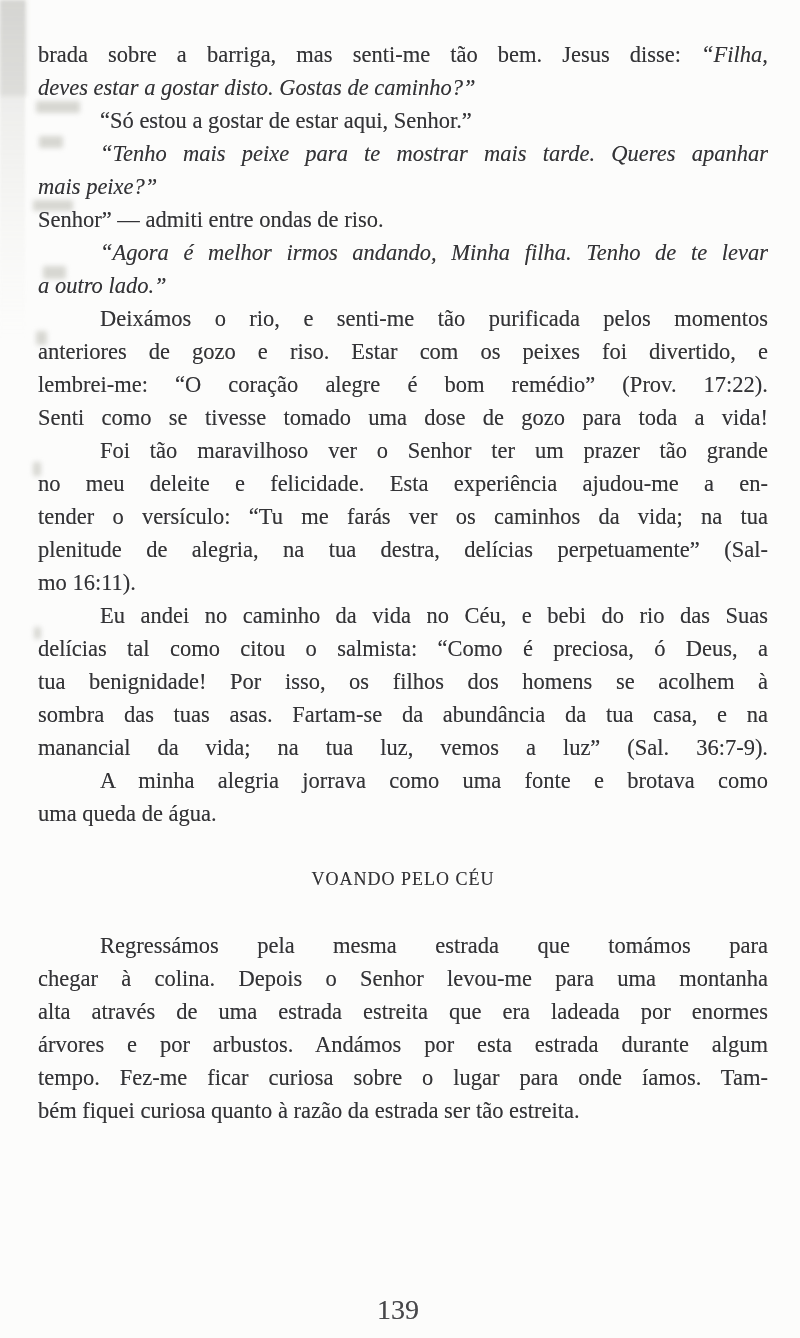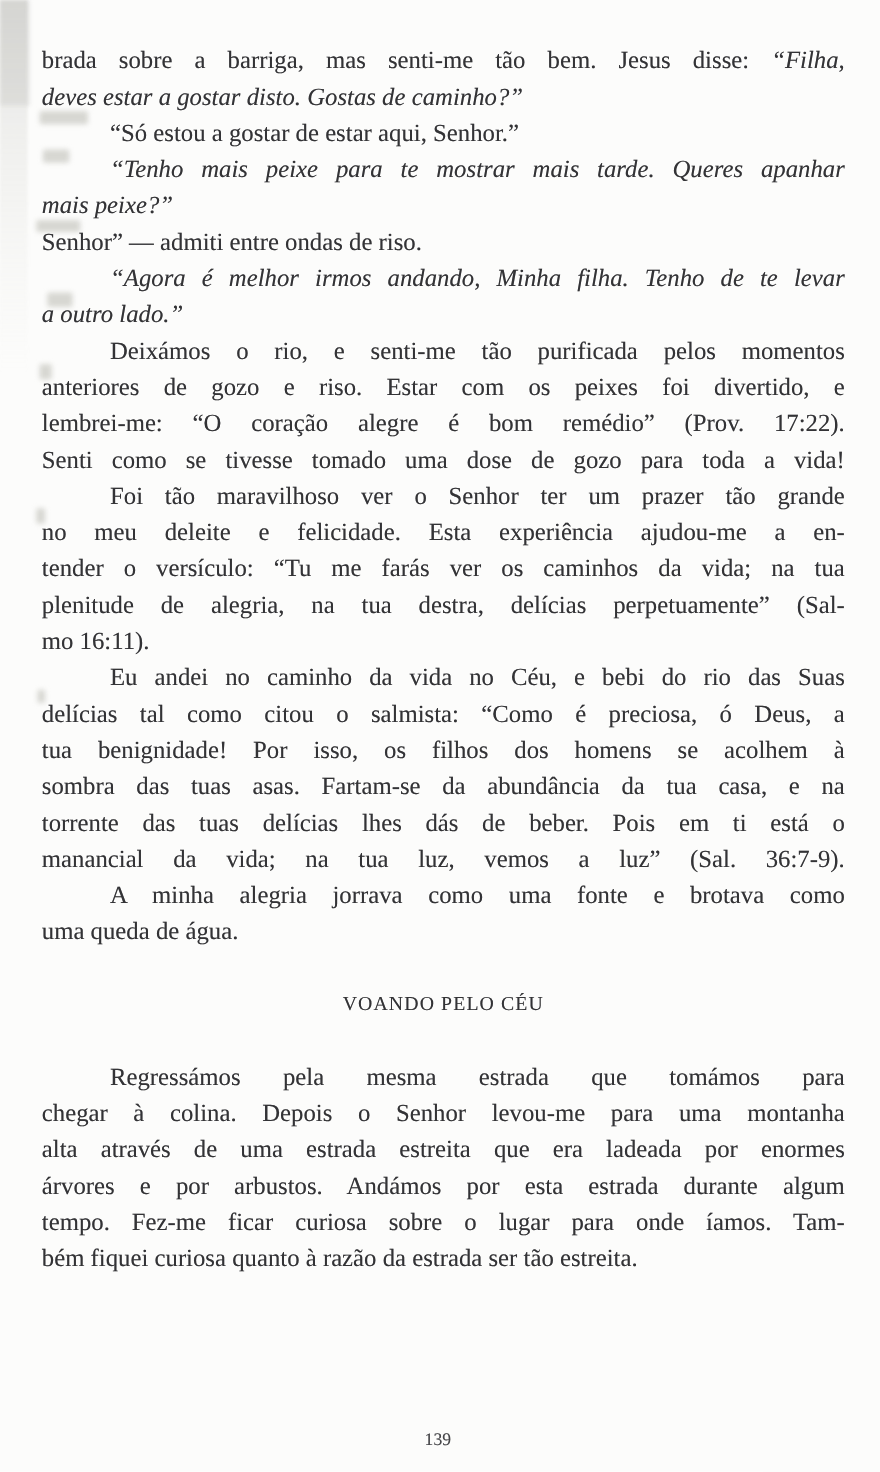--- a/index.html
+++ b/index.html
@@ -85,21 +85,21 @@
     font-size: 18px;
     letter-spacing: 1px;
   }
 
   .page-number {
     position: absolute;
     left: 0;
     top: 1293px;
     width: 796px;
     text-align: center;
-    font-size: 16px;
+    font-size: 28px;
     line-height: 33px;
     color: #47474a;
     text-shadow: 0 0 0.6px rgba(70,70,74,0.45);
   }
 </style>
 </head>
 <body>
 
 <div class="page">
   <div class="edge-corner"></div>
@@ -128,21 +128,20 @@
       <div class="line just"><span>Senti como se tivesse tomado uma dose de gozo para toda a vida!</span></div>
       <div class="line just indent"><span>Foi tão maravilhoso ver o Senhor ter um prazer tão grande</span></div>
       <div class="line just"><span>no meu deleite e felicidade. Esta experiência ajudou-me a en-</span></div>
       <div class="line just"><span>tender o versículo: “Tu me farás ver os caminhos da vida; na tua</span></div>
       <div class="line just"><span>plenitude de alegria, na tua destra, delícias perpetuamente” (Sal-</span></div>
       <div class="line left"><span>mo 16:11).</span></div>
       <div class="line just indent"><span>Eu andei no caminho da vida no Céu, e bebi do rio das Suas</span></div>
       <div class="line just"><span>delícias tal como citou o salmista: “Como é preciosa, ó Deus, a</span></div>
       <div class="line just"><span>tua benignidade! Por isso, os filhos dos homens se acolhem à</span></div>
       <div class="line just"><span>sombra das tuas asas. Fartam-se da abundância da tua casa, e na</span></div>
-      <div class="line just"><span>torrente das tuas delícias lhes dás de beber. Pois em ti está o</span></div>
       <div class="line just"><span>manancial da vida; na tua luz, vemos a luz” (Sal. 36:7-9).</span></div>
       <div class="line just indent"><span>A minha alegria jorrava como uma fonte e brotava como</span></div>
       <div class="line left"><span>uma queda de água.</span></div>
       <div class="heading">VOANDO PELO CÉU</div>
       <div class="line just indent"><span>Regressámos pela mesma estrada que tomámos para</span></div>
       <div class="line just"><span>chegar à colina. Depois o Senhor levou-me para uma montanha</span></div>
       <div class="line just"><span>alta através de uma estrada estreita que era ladeada por enormes</span></div>
       <div class="line just"><span>árvores e por arbustos. Andámos por esta estrada durante algum</span></div>
       <div class="line just"><span>tempo. Fez-me ficar curiosa sobre o lugar para onde íamos. Tam-</span></div>
       <div class="line left"><span>bém fiquei curiosa quanto à razão da estrada ser tão estreita.</span></div>

